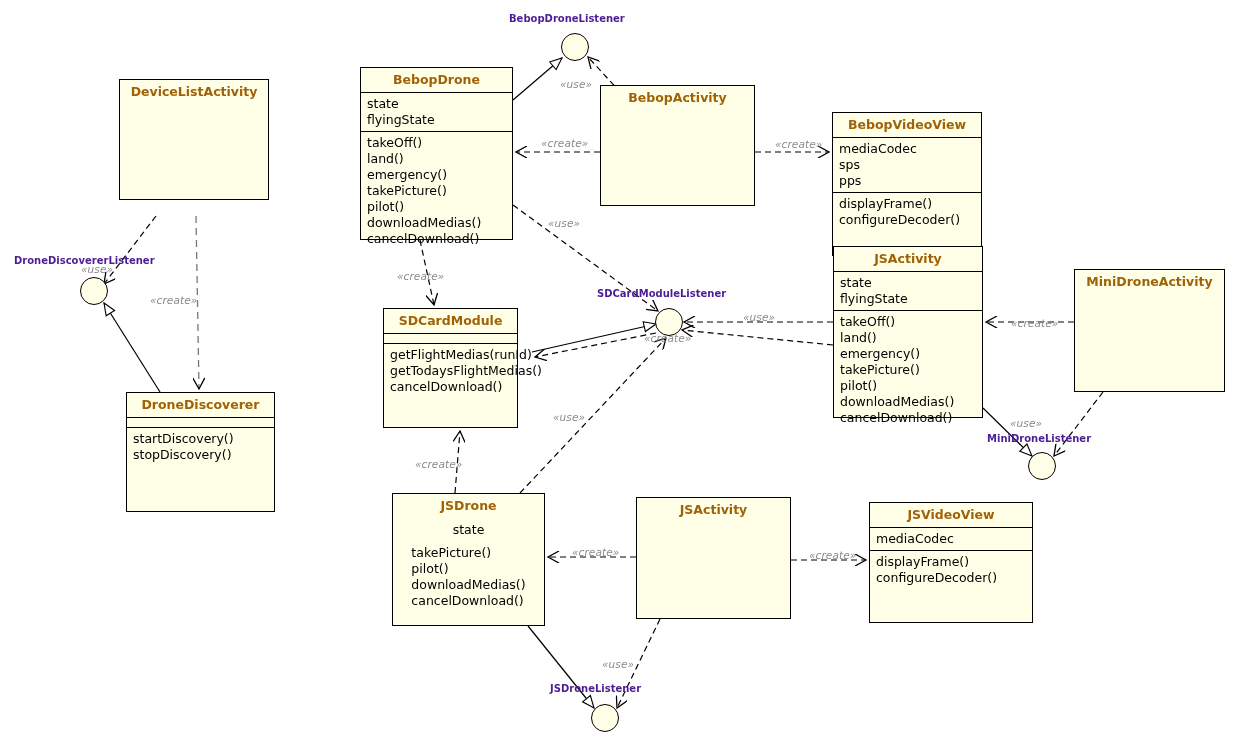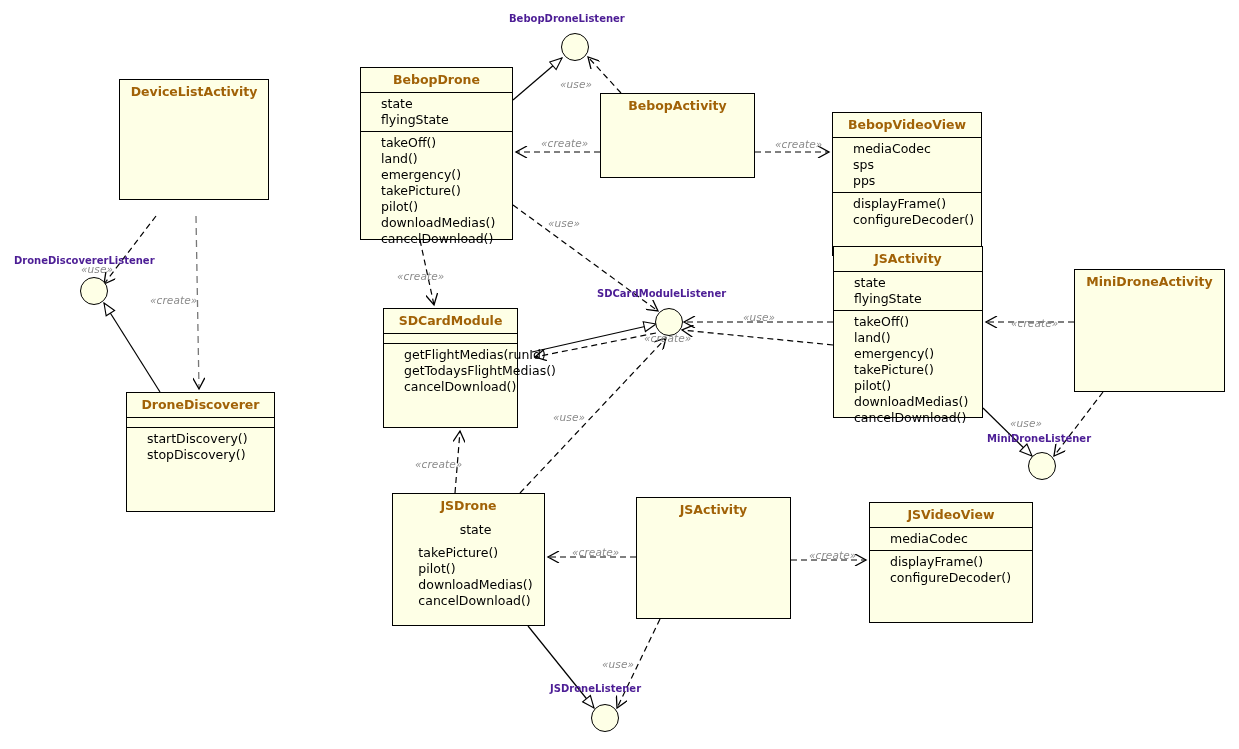--- a/index.html
+++ b/index.html
@@ -39,21 +39,21 @@
     font-size: 12.5px;
     color: #a16207;
     padding: 5px 4px 5px 4px;
     line-height: 1.15;
   }
   .uml-sep {
     height: 0;
     border-top: 1px solid #000000;
   }
   .uml-compartment {
-    padding: 3px 6px 3px 20px;
+    padding: 3px 6px 3px 6px;
     font-size: 12.5px;
     color: #000000;
     line-height: 1.28;
   }
   .uml-compartment.empty {
     padding: 0;
     height: 9px;
   }
   .uml-compartment.grow {
     flex: 1 1 auto;
@@ -173,21 +173,21 @@
         <div class="uml-compartment grow">
           <div class="uml-member">takeOff()</div>
           <div class="uml-member">land()</div>
           <div class="uml-member">emergency()</div>
           <div class="uml-member">takePicture()</div>
           <div class="uml-member">pilot()</div>
           <div class="uml-member">downloadMedias()</div>
           <div class="uml-member">cancelDownload()</div>
         </div>
       </div>
-      <div class="uml-class" style="left: 600px; top: 93px; width: 155px; height: 85px;">
+      <div class="uml-class" style="left: 600px; top: 85px; width: 155px; height: 121px;">
         <div class="uml-name">BebopActivity</div>
       </div>
       <div class="uml-class" style="left: 832px; top: 112px; width: 150px; height: 144px;">
         <div class="uml-name">BebopVideoView</div>
         <div class="uml-sep"></div>
         <div class="uml-compartment">
           <div class="uml-member">mediaCodec</div>
           <div class="uml-member">sps</div>
           <div class="uml-member">pps</div>
         </div>

